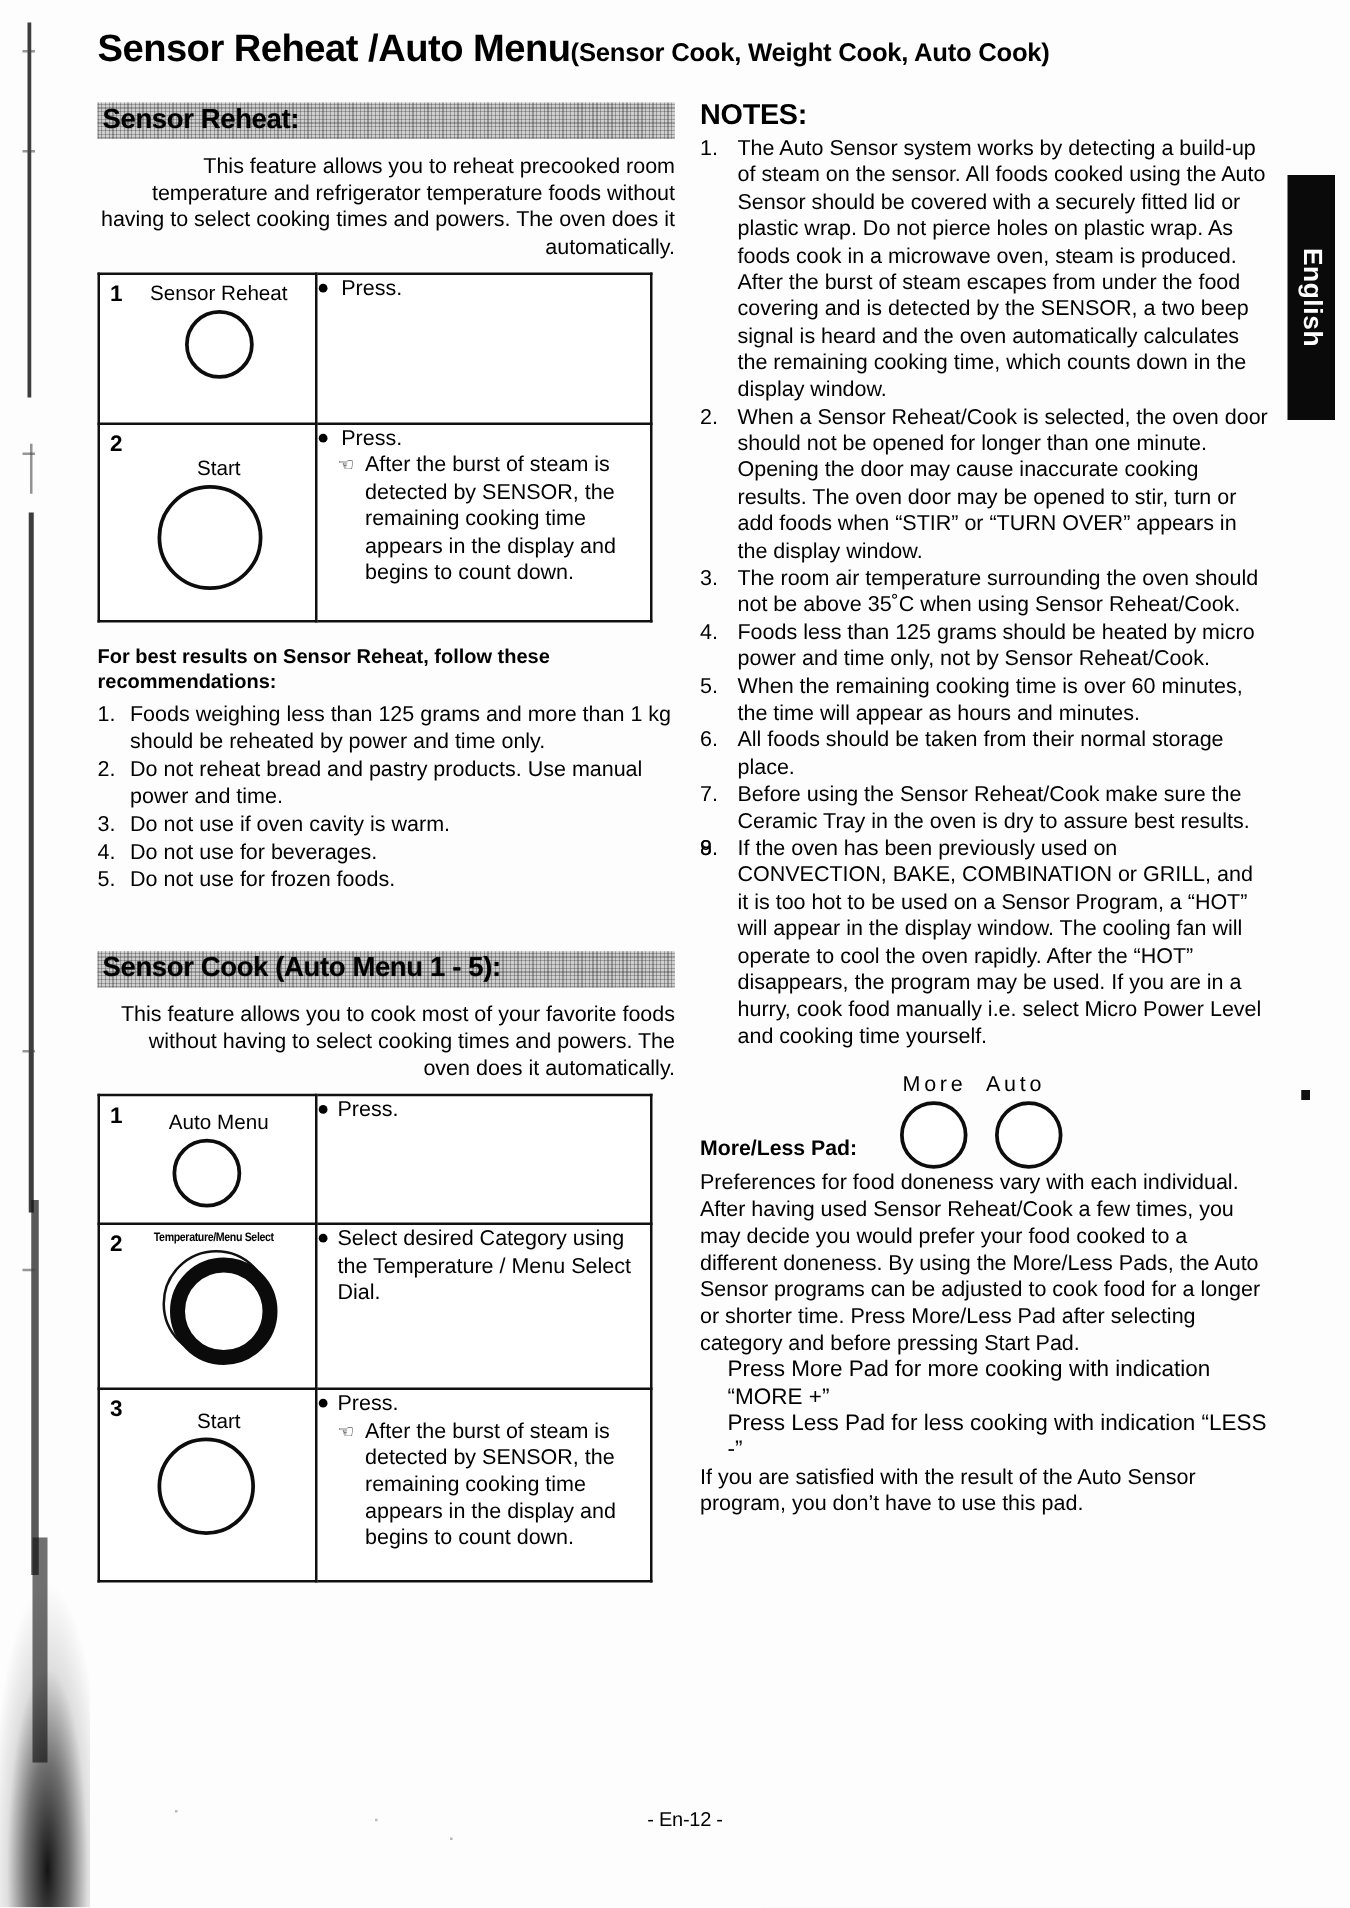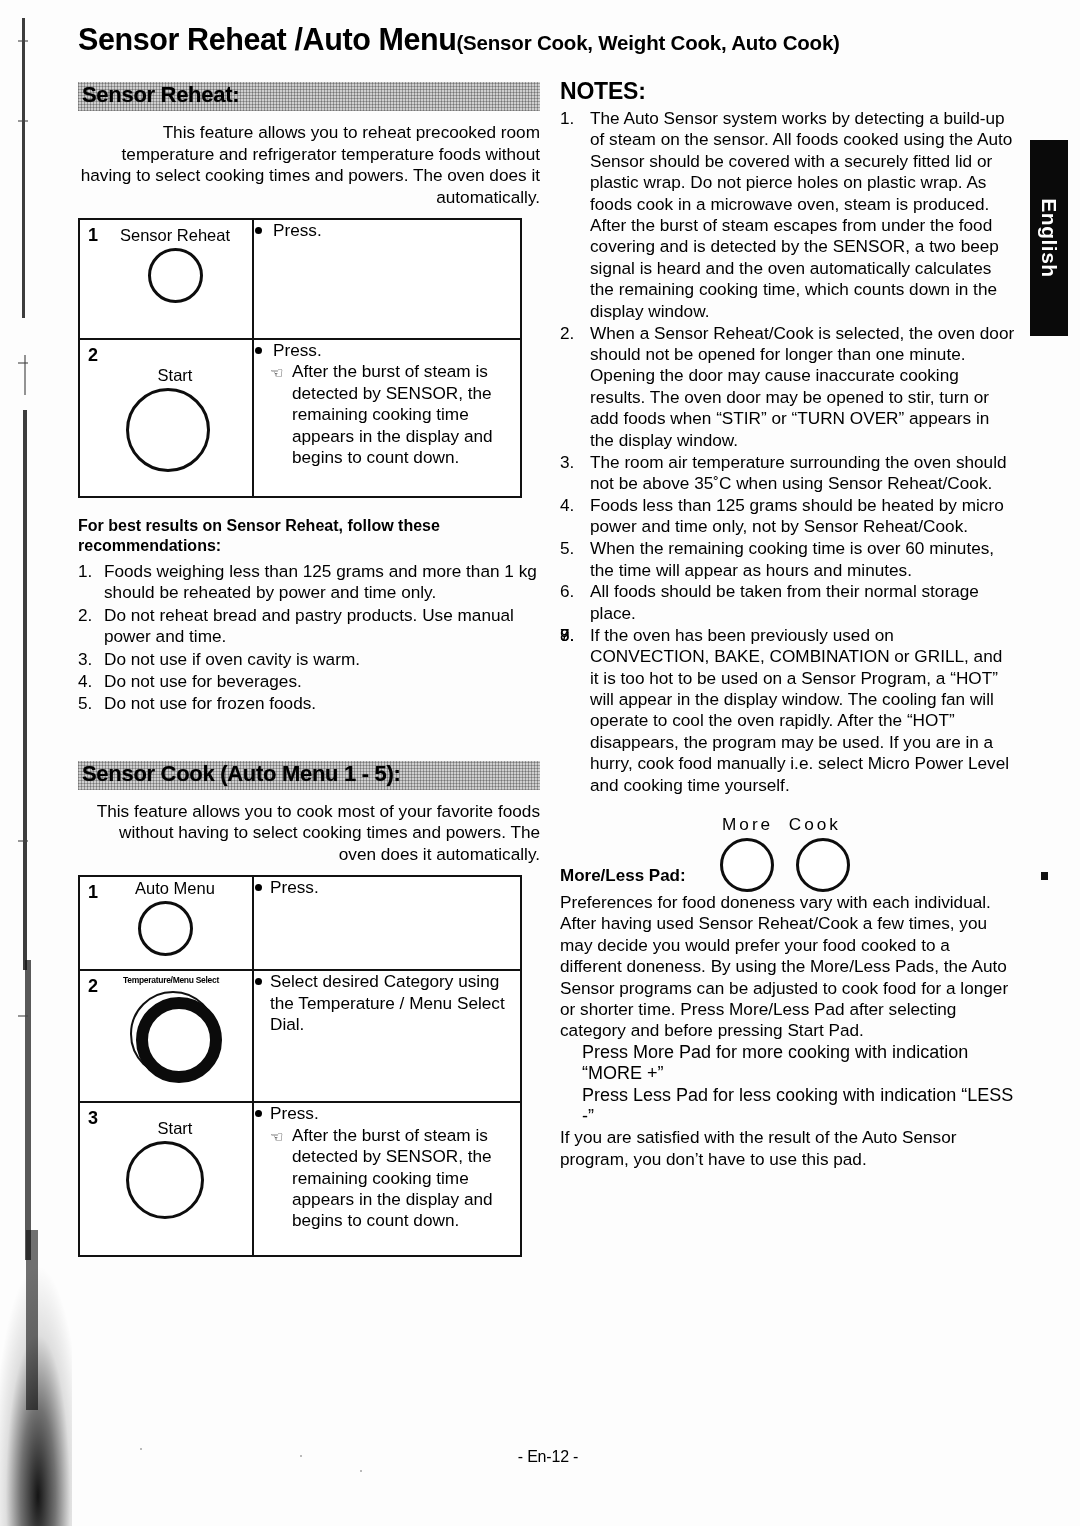--- a/index.html
+++ b/index.html
@@ -449,21 +449,21 @@
           <div class="sec-head-inner">Sensor Cook (Auto Menu 1 - 5):</div>
         </div>
 
         <p class="para">This feature allows you to cook most of your favorite foods without having to select cooking times and powers. The oven does it automatically.</p>
 
         <table class="steps">
           <tbody>
               <tr>
             <td class="cell-btn" style="height:92px;">
               <div class="step-num">1</div>
-              <div class="btn-wrap" style="padding-top:2px;">
+              <div class="btn-wrap" style="padding-top:12px;">
                 <div class="btn-label">Auto Menu</div>
                 <div class="circle c-med"></div>
               </div>
             </td>
             <td class="cell-txt">
               <div class="bul" style="padding-left:16px;">
                 <span class="dot"></span>
                 <span>Press.</span>
               </div>
             </td>
@@ -514,28 +514,28 @@
 
         <div class="notes-title">NOTES:</div>
 
         <ul class="numlist notes-list">
           <li><span class="n">1.</span><span>The Auto Sensor system works by detecting a build-up of steam on the sensor. All foods cooked using the Auto Sensor should be covered with a securely fitted lid or plastic wrap. Do not pierce holes on plastic wrap. As foods cook in a microwave oven, steam is produced. After the burst of steam escapes from under the food covering and is detected by the SENSOR, a two beep signal is heard and the oven automatically calculates the remaining cooking time, which counts down in the display window.</span></li>
           <li><span class="n">2.</span><span>When a Sensor Reheat/Cook is selected, the oven door should not be opened for longer than one minute. Opening the door may cause inaccurate cooking results. The oven door may be opened to stir, turn or add foods when “STIR” or “TURN OVER” appears in the display window.</span></li>
           <li><span class="n">3.</span><span>The room air temperature surrounding the oven should not be above 35˚C when using Sensor Reheat/Cook.</span></li>
           <li><span class="n">4.</span><span>Foods less than 125 grams should be heated by micro power and time only, not by Sensor Reheat/Cook.</span></li>
           <li><span class="n">5.</span><span>When the remaining cooking time is over 60 minutes, the time will appear as hours and minutes.</span></li>
           <li><span class="n">6.</span><span>All foods should be taken from their normal storage place.</span></li>
-          <li><span class="n">7.</span></li>
+          <li><span class="n">7.</span><span>Before using the Sensor Reheat/Cook make sure the Ceramic Tray in the oven is dry to assure best results.</span></li>
           <li><span class="n">8.</span></li>
           <li><span class="n">9.</span><span>If the oven has been previously used on CONVECTION, BAKE, COMBINATION or GRILL, and it is too hot to be used on a Sensor Program, a “HOT” will appear in the display window. The cooling fan will operate to cool the oven rapidly. After the “HOT” disappears, the program may be used. If you are in a hurry, cook food manually i.e. select Micro Power Level and cooking time yourself.</span></li>
         </ul>
 
         <div class="ml-block">
           <div class="ml-labels">
-            <span>More</span>&nbsp;&nbsp;<span>Cook</span>
+            <span>More</span>&nbsp;&nbsp;<span>Auto</span>
           </div>
           <div class="ml-circles">
             <span class="pad"></span><span class="pad"></span>
           </div>
           <div class="ml-title">More/Less Pad:</div>
           <div class="ml-body">Preferences for food doneness vary with each individual. After having used Sensor Reheat/Cook a few times, you may decide you would prefer your food cooked to a different doneness. By using the More/Less Pads, the Auto Sensor programs can be adjusted to cook food for a longer or shorter time. Press More/Less Pad after selecting category and before pressing Start Pad.</div>
           <div class="ml-indent">Press More Pad for more cooking with indication “MORE +”</div>
           <div class="ml-indent">Press Less Pad for less cooking with indication “LESS -”</div>
           <div style="font-size:17.2px; line-height:21.4px;">If you are satisfied with the result of the Auto Sensor program, you don’t have to use this pad.</div>
         </div>

